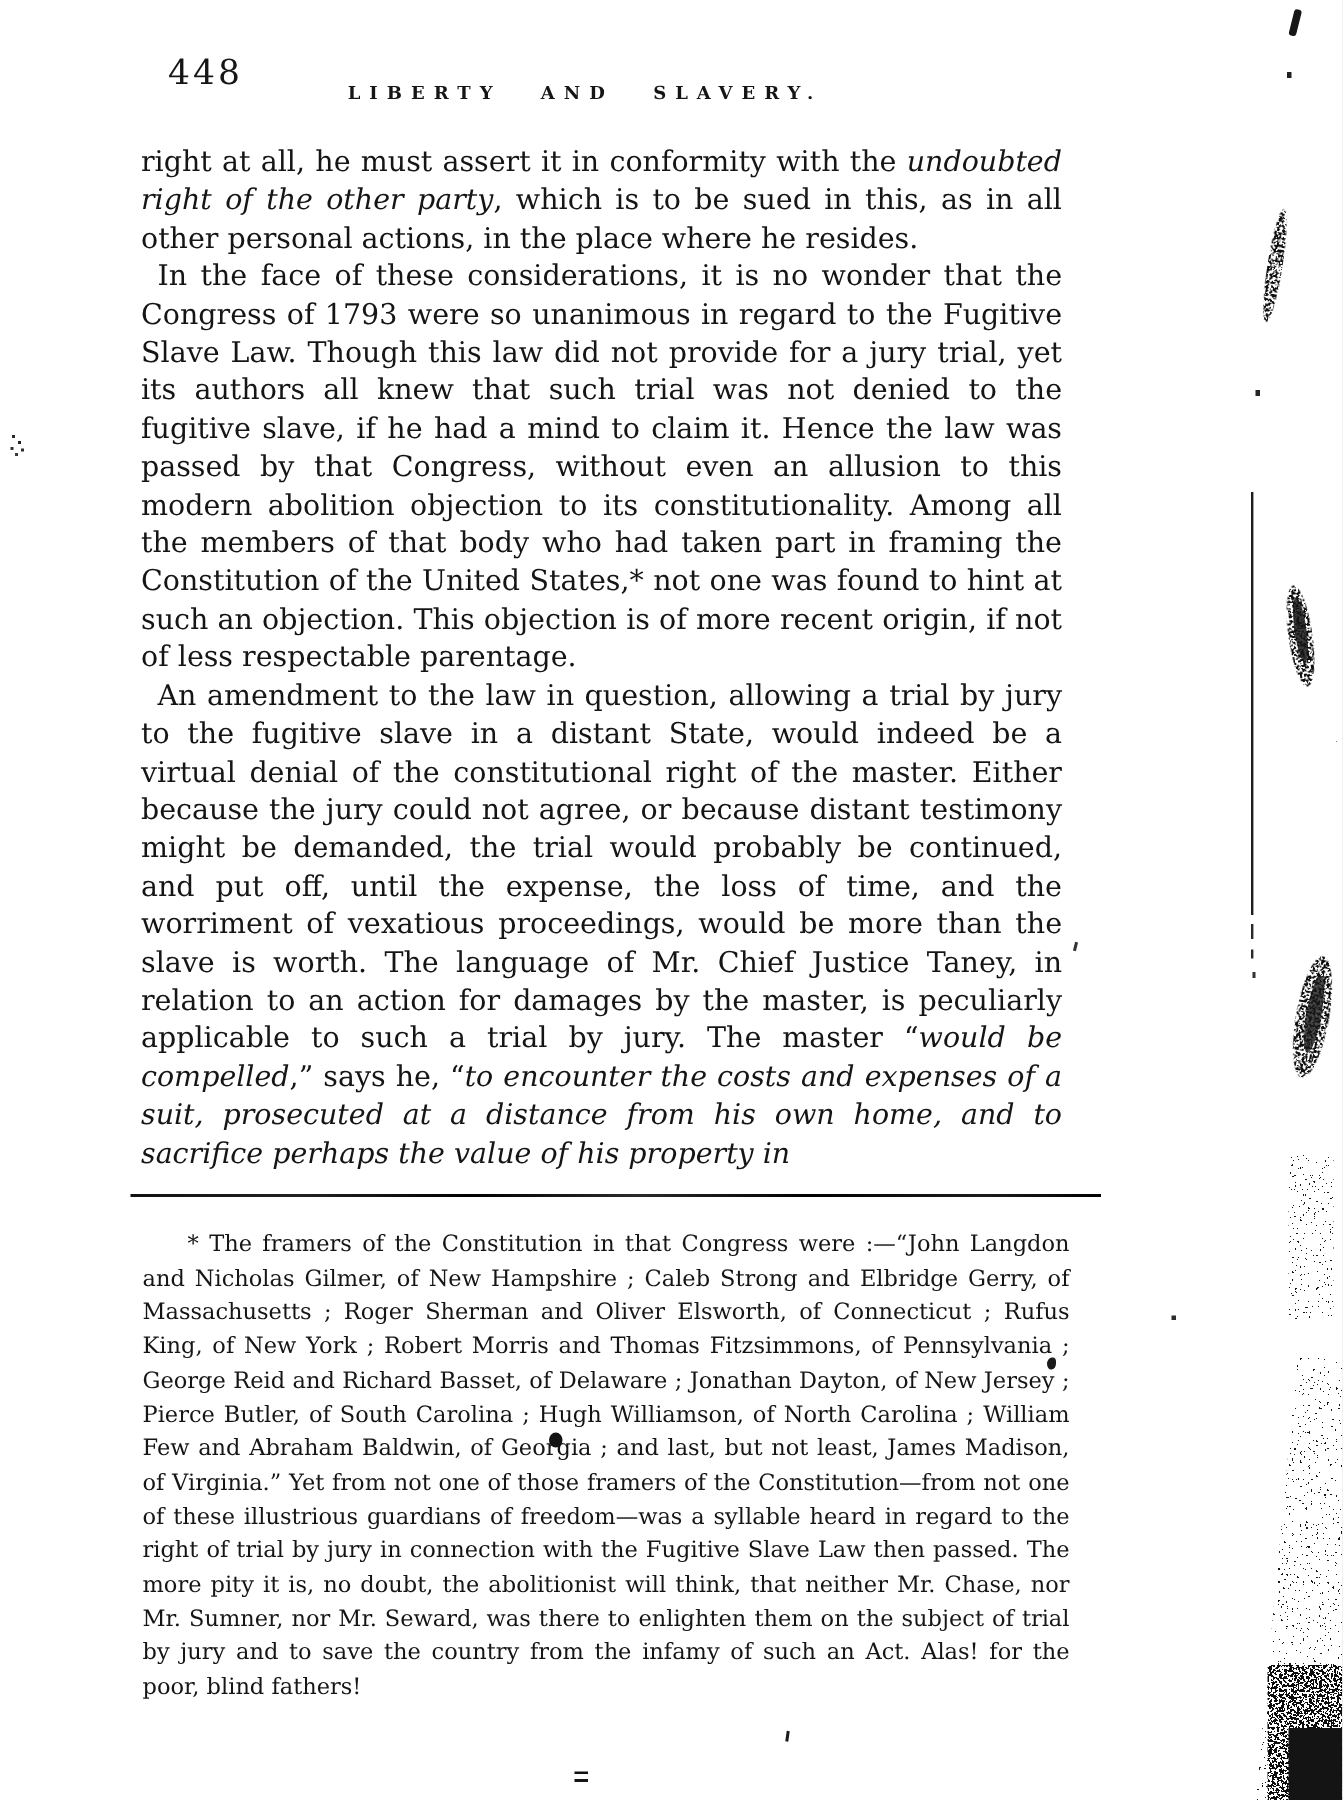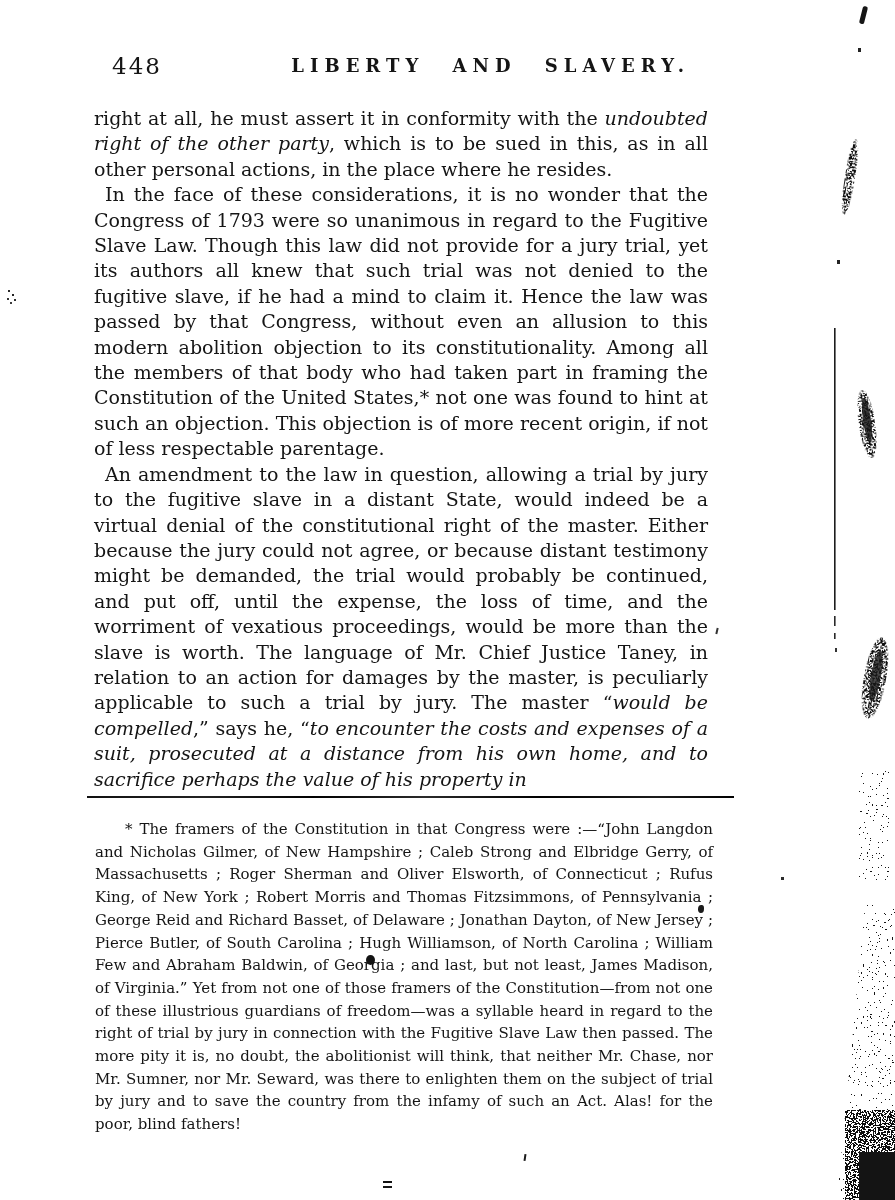--- a/index.html
+++ b/index.html
@@ -7,40 +7,40 @@
     position:relative;
     width:895px; height:1200px;
     background:#ffffff;
     font-family:"DejaVu Serif", serif;
     color:#151515;
     overflow:hidden;
   }
 
   
   .page-number {
-    position:absolute; left:112px; top:53px;
+    position:absolute; left:112px; top:36px;
     font-size:23px; letter-spacing:2px;
   }
   .running-title {
     position:absolute; left:90px; top:55px; width:600px;
-    text-align:right;
-    font-size:18px; font-weight:bold;
+    text-align:center;
+    font-size:12px; font-weight:bold;
     letter-spacing:6px; word-spacing:16px;
     white-space:nowrap;
   }
 
   
   .body-text {
     position:absolute; left:94px; top:96px; width:614px;
     font-size:19px; line-height:25.4px;
     text-align:justify;
     text-rendering:optimizeLegibility;
   }
   .para { margin:0; text-indent:11px; }
-  .para.no-indent { text-indent:0;margin-top:10px; }
+  .para.no-indent { text-indent:0; }
   .para i { font-style:italic; }
 
   
   .footnote-rule {
     position:absolute; left:87px; top:796px; width:647px; height:2px;
     background:linear-gradient(90deg,#111 0%,#222 18%,#000 35%,#2b2b2b 52%,#000 70%,#1c1c1c 88%,#000 100%);
   }
   .footnote {
     position:absolute; left:95px; top:818px; width:618px;
     font-size:15px; line-height:22.7px;

